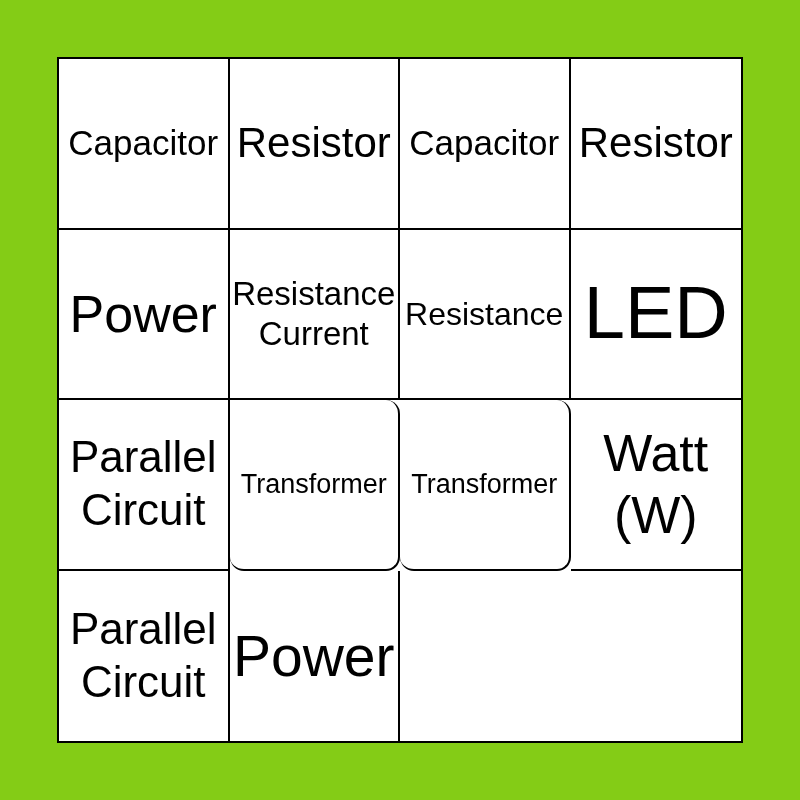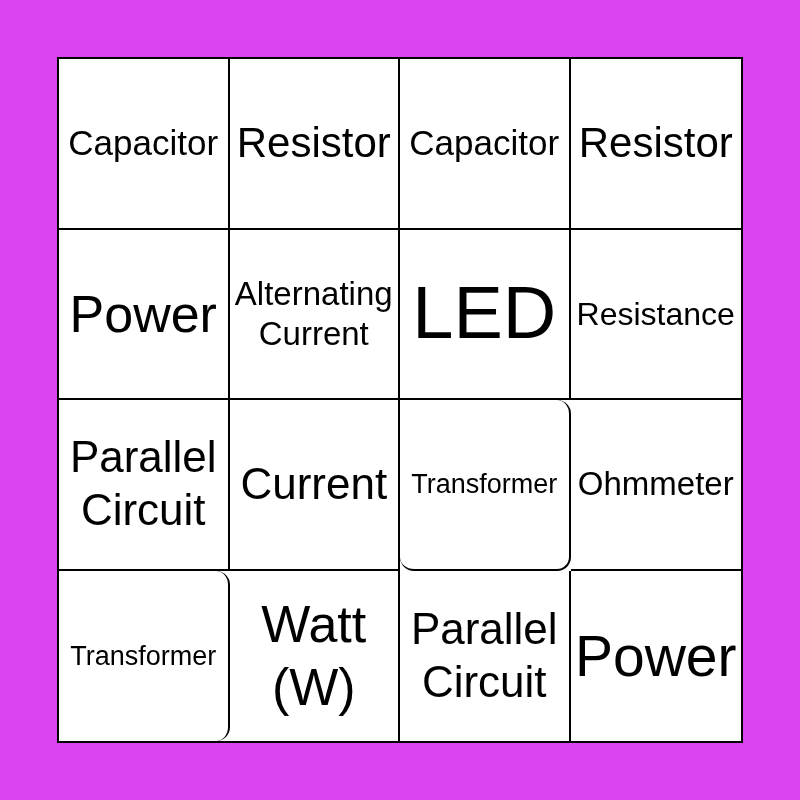--- a/index.html
+++ b/index.html
@@ -7,21 +7,21 @@
     padding: 0;
     width: 800px;
     height: 800px;
     background: #ffffff;
     font-family: "Liberation Sans", sans-serif;
   }
   .page {
     position: relative;
     width: 800px;
     height: 800px;
-    background: #d946ef;
+    background: #84cc16;
   }
   .bingo-card {
     position: absolute;
     left: 57px;
     top: 57px;
     width: 686px;
     height: 686px;
     box-sizing: border-box;
     border: 2px solid #000000;
     background: #ffffff;
@@ -61,28 +61,26 @@
 
 <div class="page">
   <div class="bingo-card">
 
     <div class="cell fs35">Capacitor</div>
     <div class="cell fs42">Resistor</div>
     <div class="cell fs35">Capacitor</div>
     <div class="cell fs42">Resistor</div>
 
     <div class="cell fs52">Power</div>
-    <div class="cell fs33">Alternating Current</div>
+    <div class="cell fs33">Resistance Current</div>
+    <div class="cell fs32">Resistance</div>
     <div class="cell fs74">LED</div>
-    <div class="cell fs32">Resistance</div>
 
     <div class="cell fs44">Parallel Circuit</div>
-    <div class="cell fs44">Current</div>
     <div class="cell fs27">Transformer</div>
-    <div class="cell fs33">Ohmmeter</div>
 
     <div class="cell fs27">Transformer</div>
     <div class="cell fs60">Watt (W)</div>
     <div class="cell fs44">Parallel Circuit</div>
     <div class="cell fs57">Power</div>
 
   </div>
 </div>
 
 </body></html>

